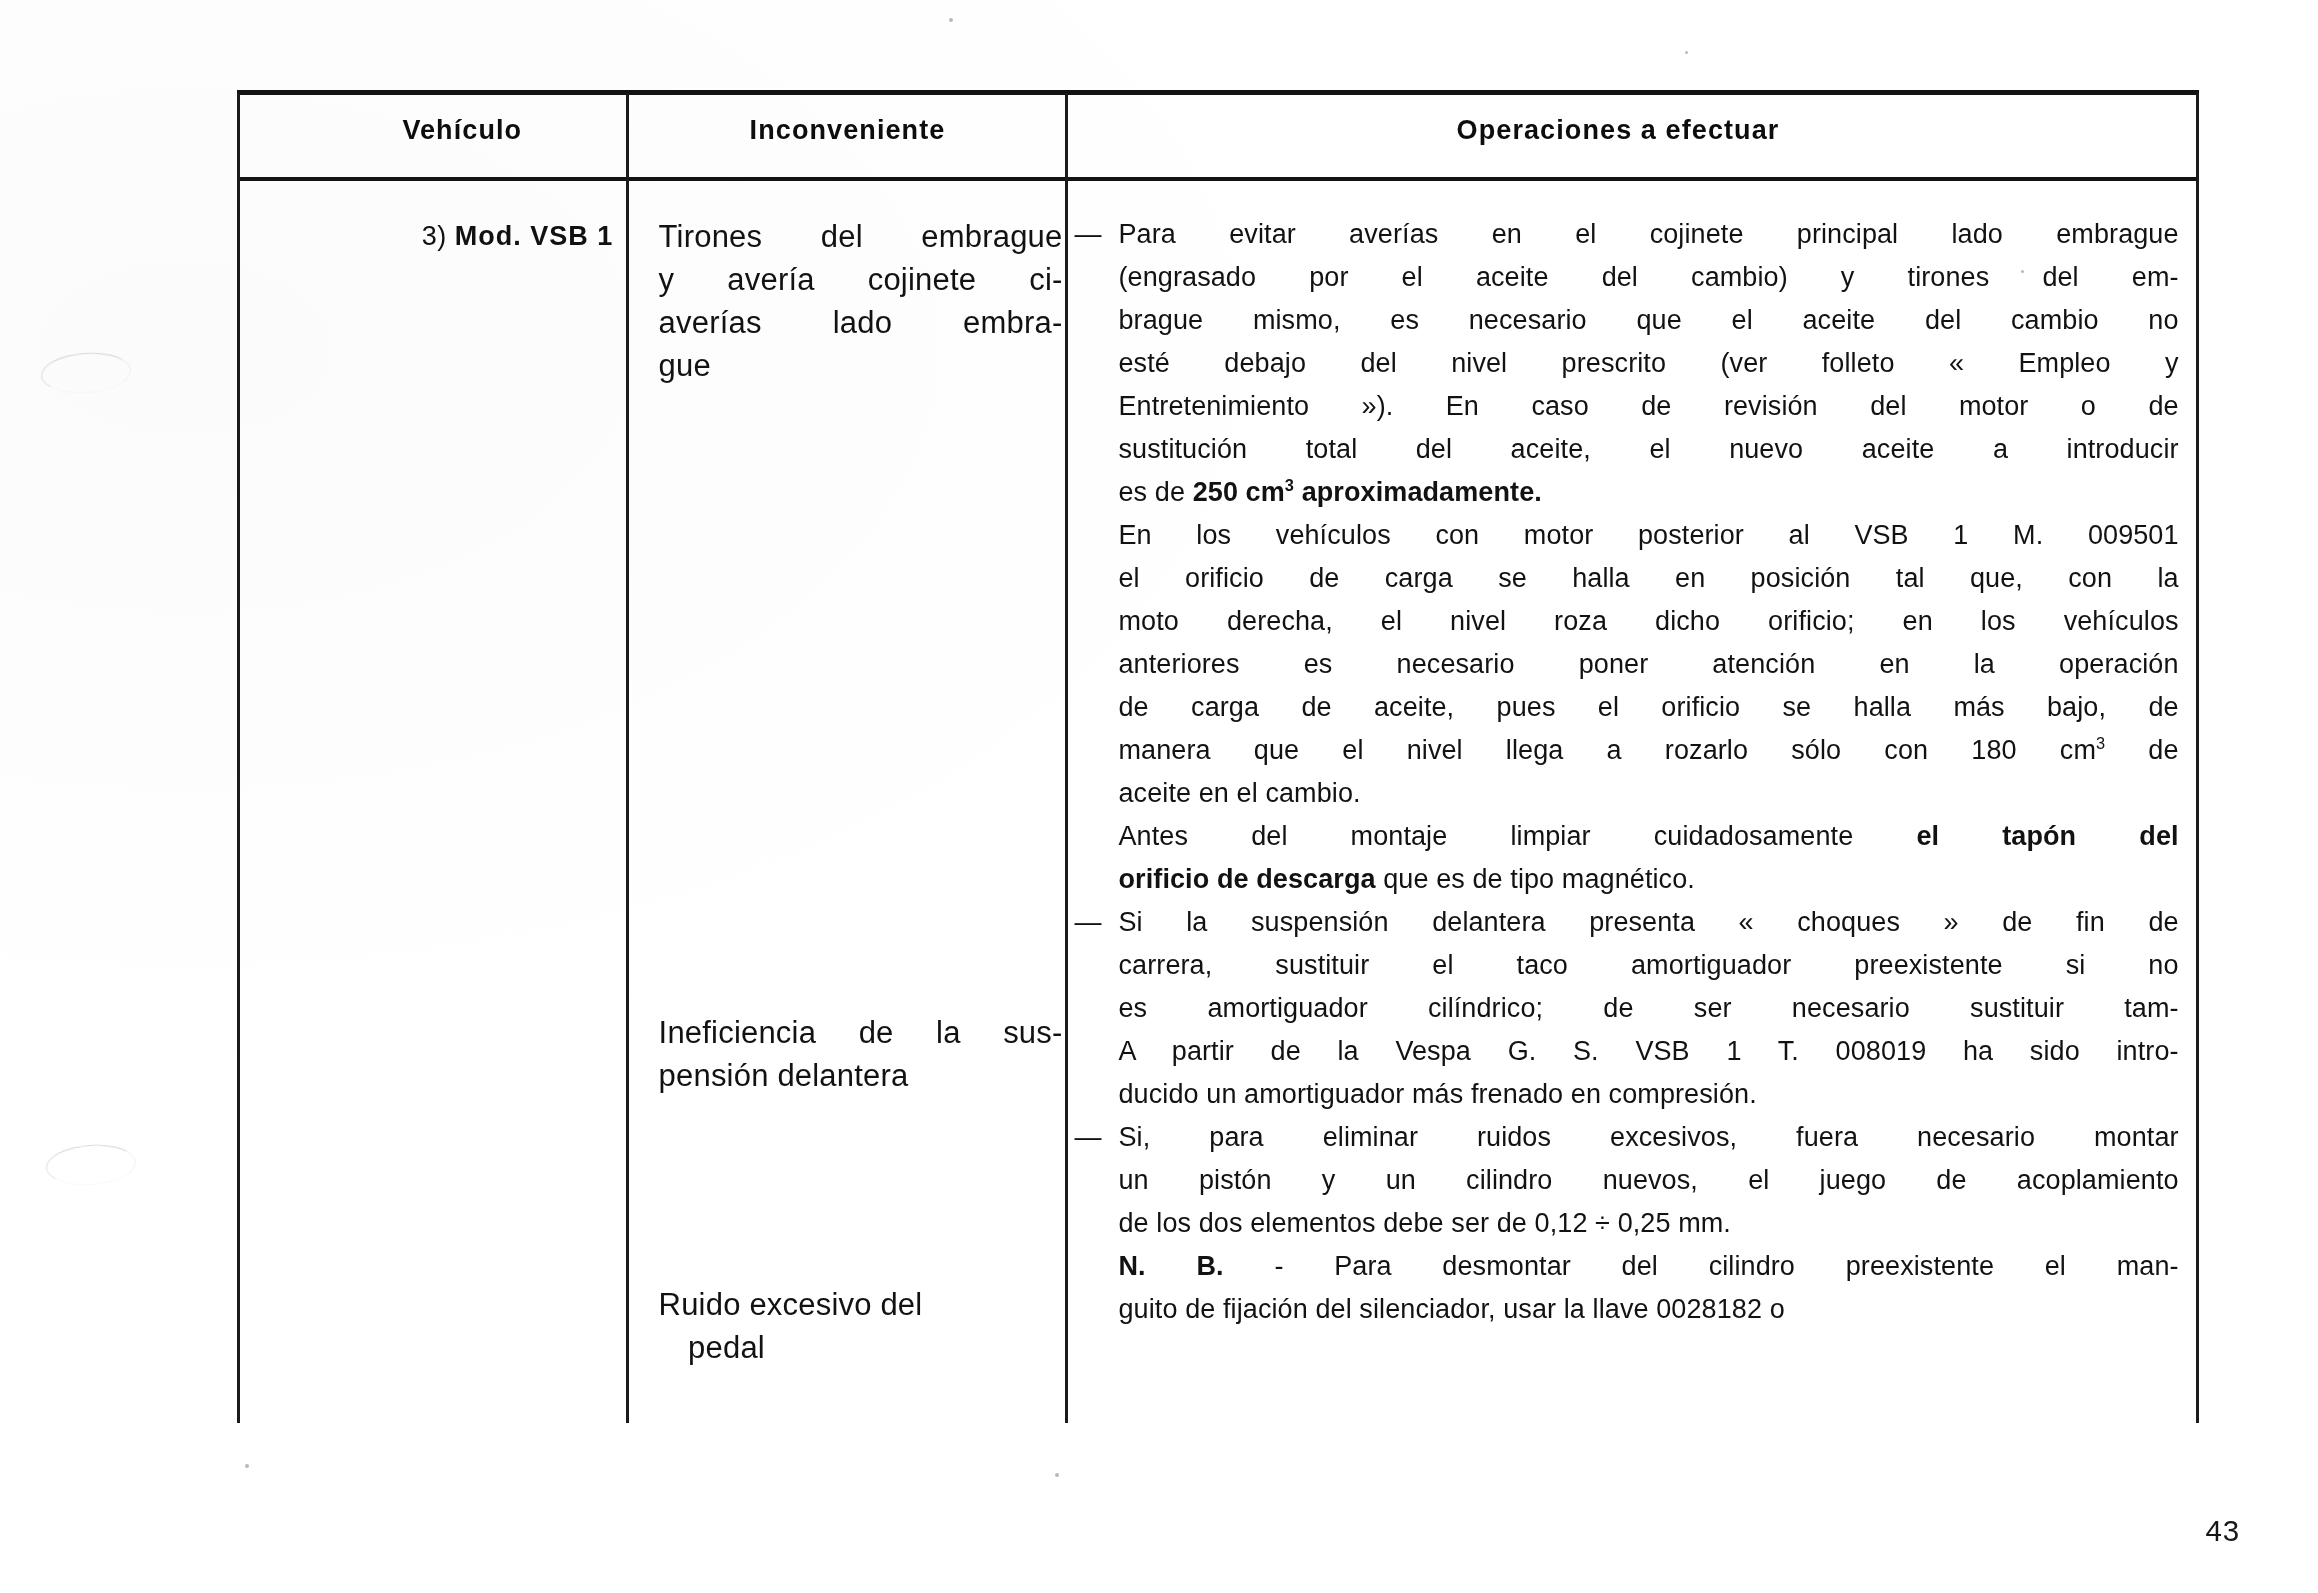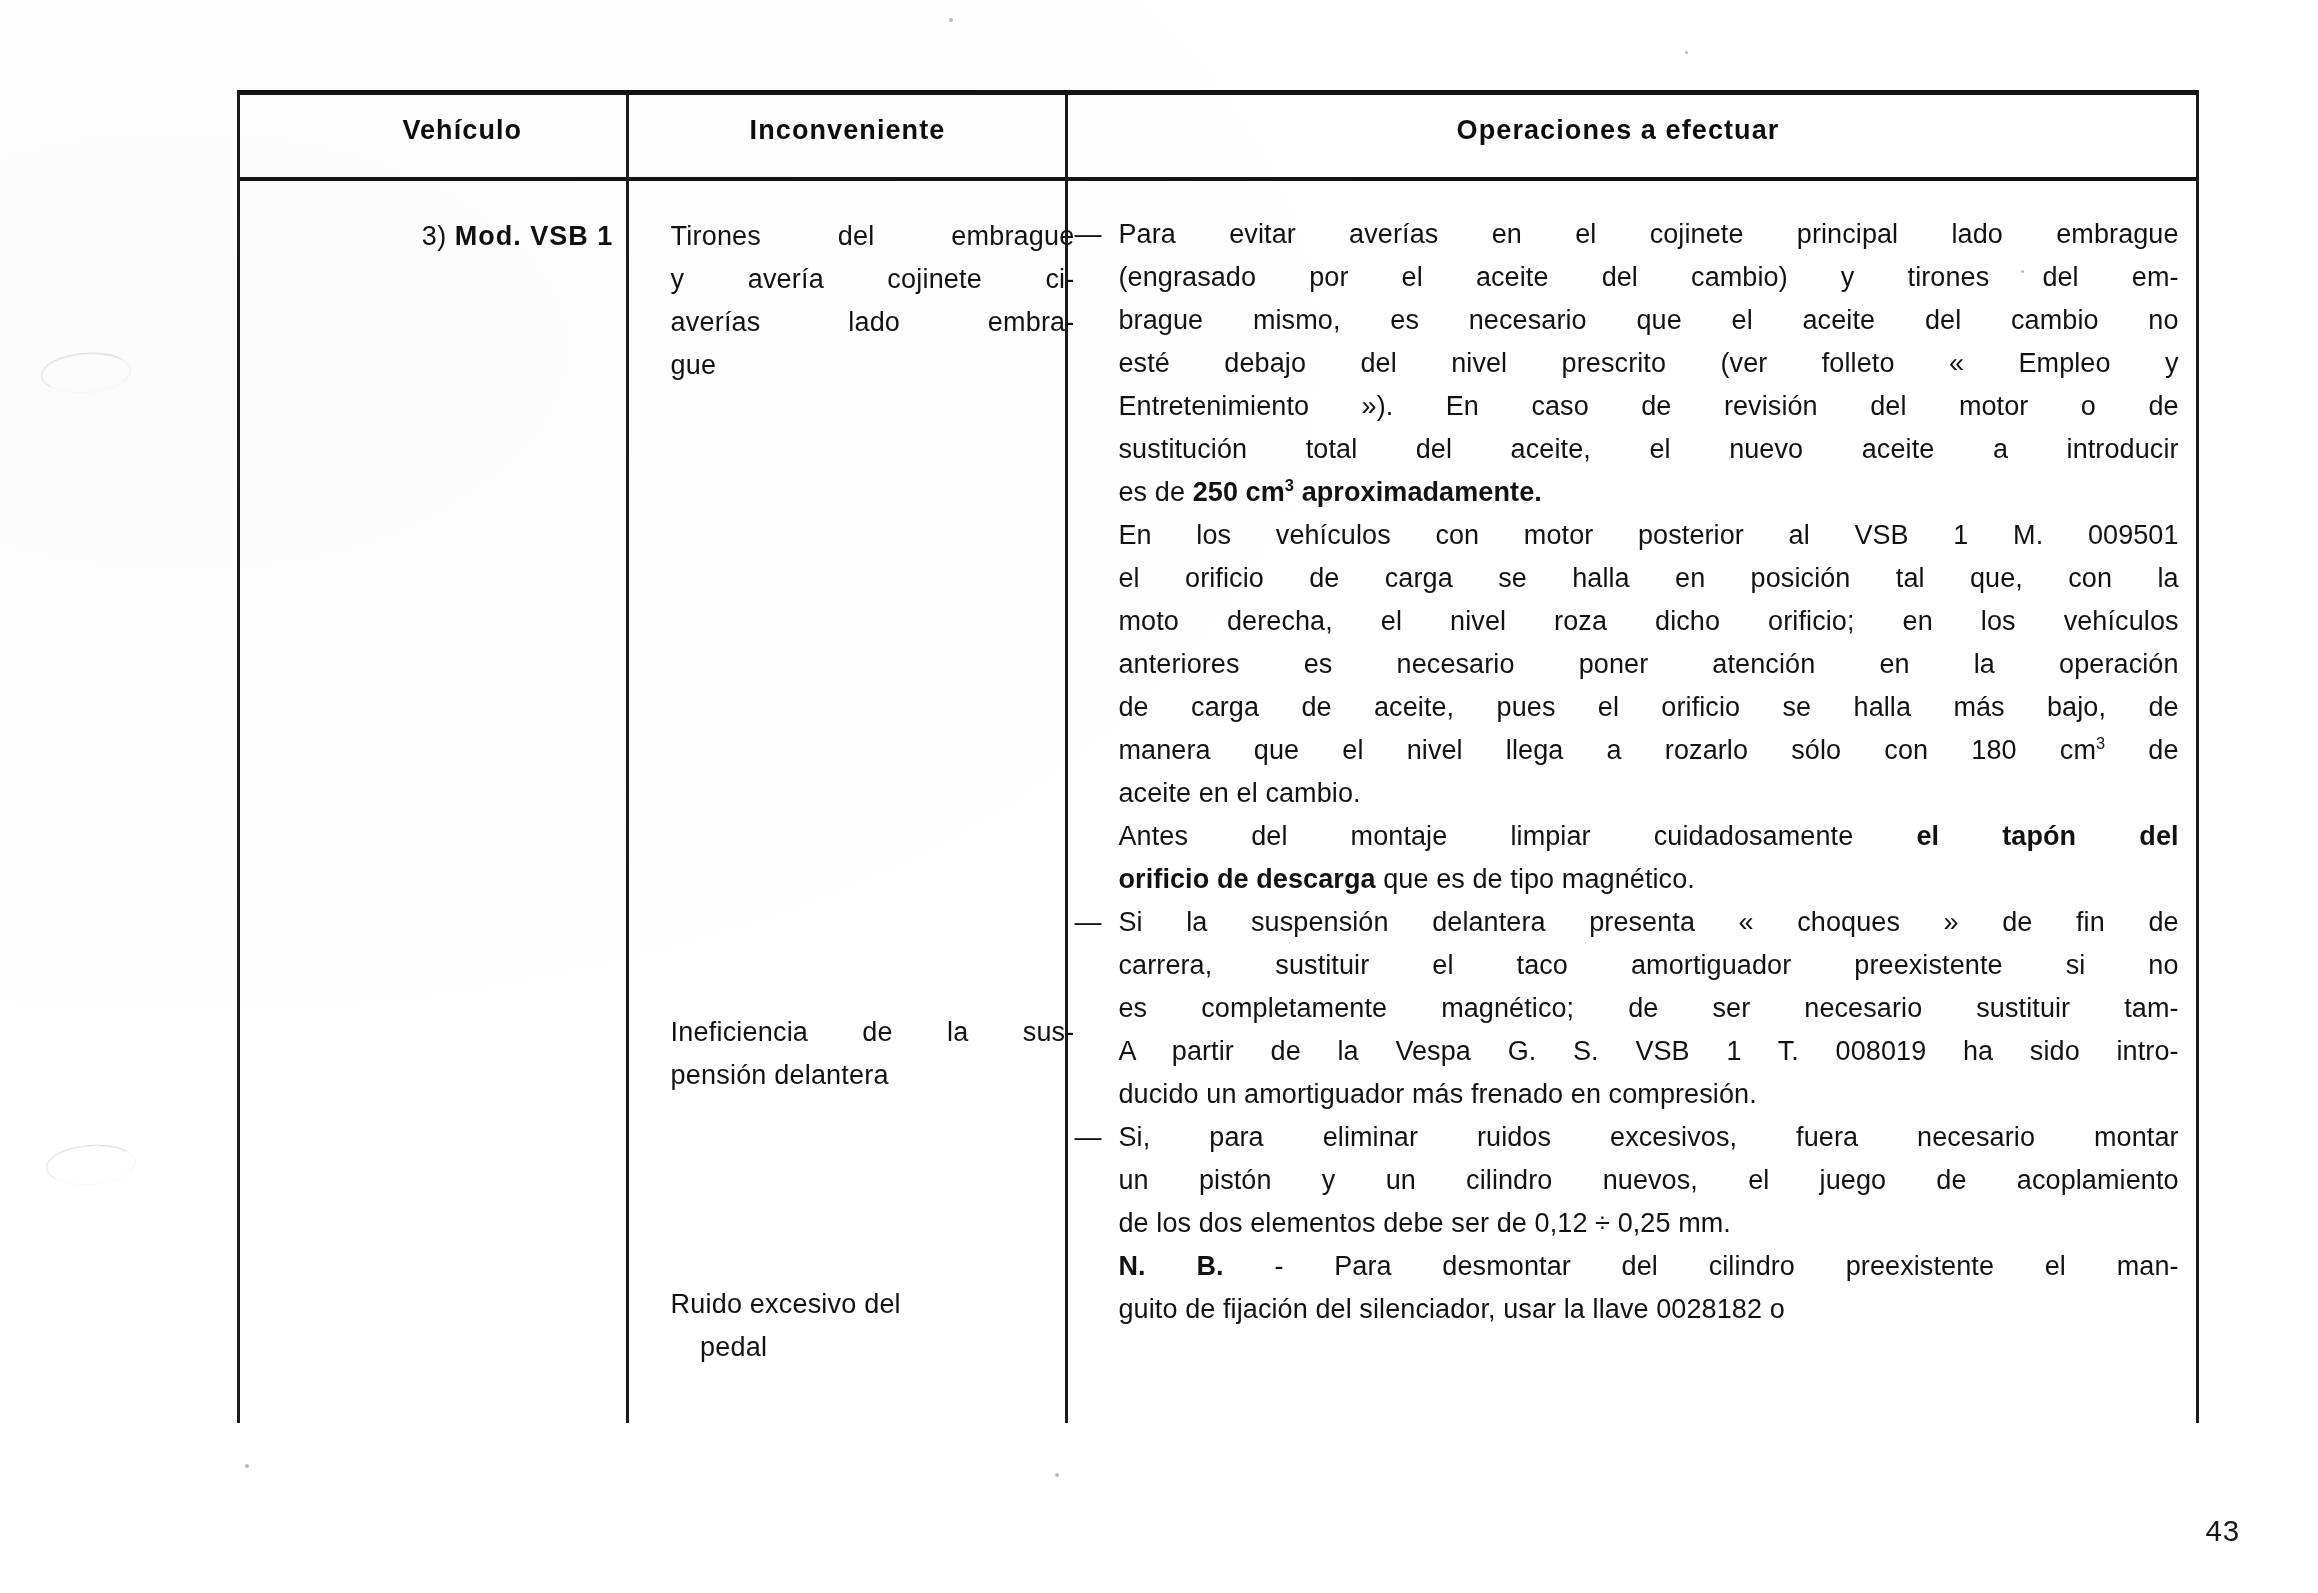--- a/index.html
+++ b/index.html
@@ -104,26 +104,26 @@
     top: 125px;
     width: 386px;
     text-align: right;
     padding-right: 13px;
     box-sizing: border-box;
     letter-spacing: 0.5px;
   }
   .c1 b { letter-spacing: 1px; }
   .inc {
     position: absolute;
-    left: 414px;
+    left: 402px;
     width: 435px;
     box-sizing: border-box;
     padding-left: 19.6px;
     padding-right: 11.5px;
-    font-size: 27px;
+    font-size: 31px;
     line-height: 43px;
     letter-spacing: 0.2px;
     text-align: justify;
     text-align-last: justify;
     color: #121212;
   }
   .inc .lastline { text-align-last: left; display: block; }
   .inc-1 { top: 125px; }
   .inc-2 { top: 921px; }
   .inc-3 { top: 1193px; }
@@ -265,21 +265,21 @@
           <span class="jl">Antes del montaje limpiar cuidadosamente <b>el tapón del</b></span>
           <span class="ll"><b>orificio de descarga</b> que es de tipo magnético.</span>
         </span>
       </div>
 
       <div class="para" style="margin-top:0px;">
         <span class="dash">—</span>
         <span class="body">
           <span class="jl">Si la suspensión delantera presenta « choques » de fin de</span>
           <span class="jl">carrera, sustituir el taco amortiguador preexistente si no</span>
-          <span class="jl">es completamente magnético; de ser necesario sustituir tam-</span>
+          <span class="jl">es amortiguador cilíndrico; de ser necesario sustituir tam-</span>
         </span>
       </div>
 
       <div class="para nodash">
         <span class="body">
           <span class="jl">A partir de la Vespa G. S. VSB 1 T. 008019 ha sido intro-</span>
           <span class="ll">ducido un amortiguador más frenado en compresión.</span>
         </span>
       </div>
 

